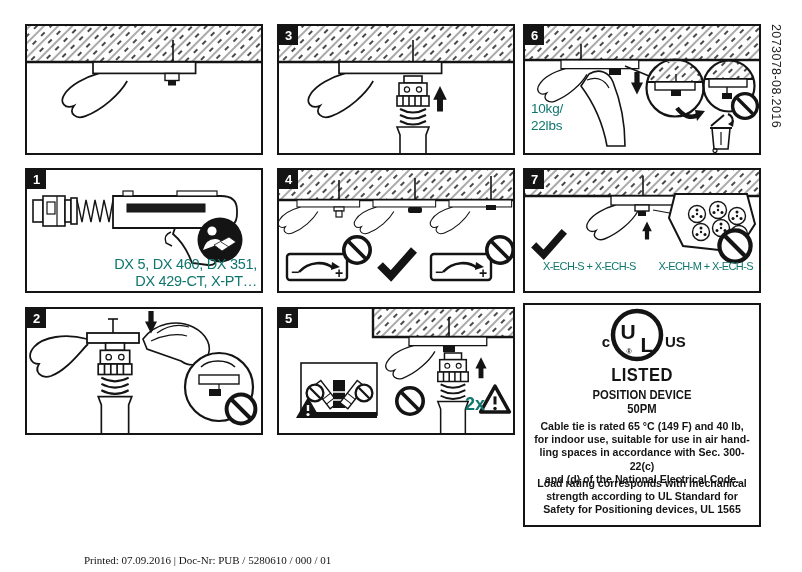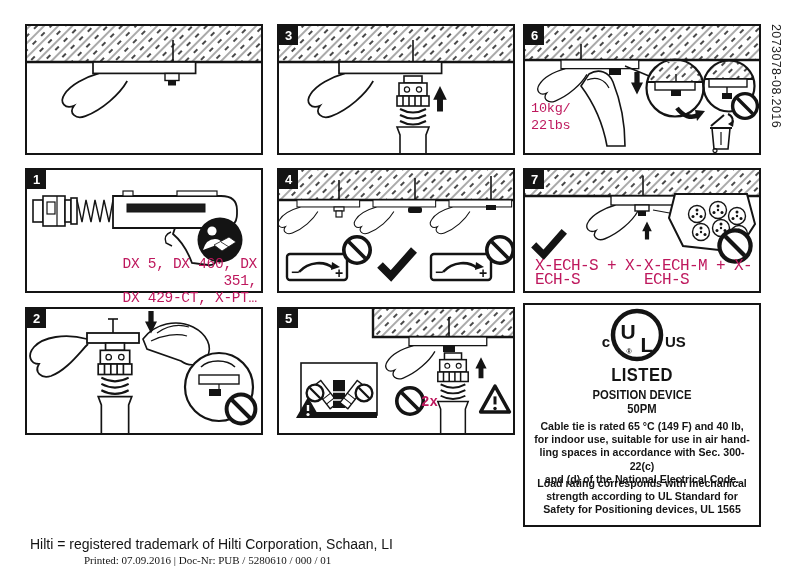--- a/index.html
+++ b/index.html
@@ -2,26 +2,26 @@
 <html><head>
 <meta charset="utf-8">
 <style>
   html,body{margin:0;padding:0;background:#e8e8e8;}
   #page{position:relative;width:802px;height:572px;background:#fff;overflow:hidden;
         font-family:"Liberation Sans",sans-serif;color:#141414;}
   .panel{position:absolute;background:#fff;border:2px solid #141414;box-sizing:border-box;}
   .art{position:absolute;left:0;top:0;display:block;}
   .badge{position:absolute;left:0;top:0;width:19px;height:19px;background:#141414;color:#fff;
          font:700 13px/19px "Liberation Sans",sans-serif;text-align:center;z-index:3;}
-  .cap{position:absolute;z-index:2;color:#be185d;font-family:Liberation Mono, monospace;}
+  .cap{position:absolute;z-index:2;color:#0f766e;}
   .cap1{left:56px;top:86px;width:174px;text-align:right;font-size:14.5px;line-height:17px;
         letter-spacing:-0.3px;}
   .capW{left:6px;top:74px;font-size:13.5px;line-height:17px;letter-spacing:-0.2px;}
-  .cap2x{left:142px;top:85px;font-size:14px;font-weight:600;}
-  .p7rows{left:8px;right:4px;top:89px;font-size:16px;line-height:14px;letter-spacing:-0.6px;}
+  .cap2x{left:142px;top:85px;font-size:18px;font-weight:600;padding-left:44px;}
+  .p7rows{left:16px;right:4px;top:89px;font-size:11px;line-height:14px;letter-spacing:-0.6px;}
   .p7row{display:flex;justify-content:space-between;padding:0 2px;}
   .ulbox{font-weight:700;text-align:center;}
   .ul-listed{position:absolute;left:0;width:100%;top:60px;font-size:18px;font-weight:800;
              letter-spacing:0.5px;transform:scaleX(0.92);}
   .ul-device{position:absolute;left:0;width:100%;top:84px;font-size:12.5px;line-height:13.5px;
              transform:scaleX(0.9);}
   .ul-para1{position:absolute;left:0;width:100%;top:115px;font-size:11.4px;line-height:13.2px;
             transform:scaleX(0.93);}
   .ul-para2{position:absolute;left:0;width:100%;top:172px;font-size:11.4px;line-height:13.2px;
             transform:scaleX(0.93);}
@@ -372,16 +372,15 @@
     <div>and (d) of the National Electrical Code.</div>
   </div>
   <div class="ul-para2">
     <div>Load rating corresponds with mechanical</div>
     <div>strength according to UL Standard for</div>
     <div>Safety for Positioning devices, UL 1565</div>
   </div>
 </div>
 
 <div class="docnum">2073078-08.2016</div>
-<div class="foot1">Hilti = registered trademark of Hilti Corporation, Schaan, LI</div>
 <div class="foot2">Printed: 07.09.2016 | Doc-Nr: PUB / 5280610 / 000 / 01</div>
 
 </div>
 
 </body></html>

